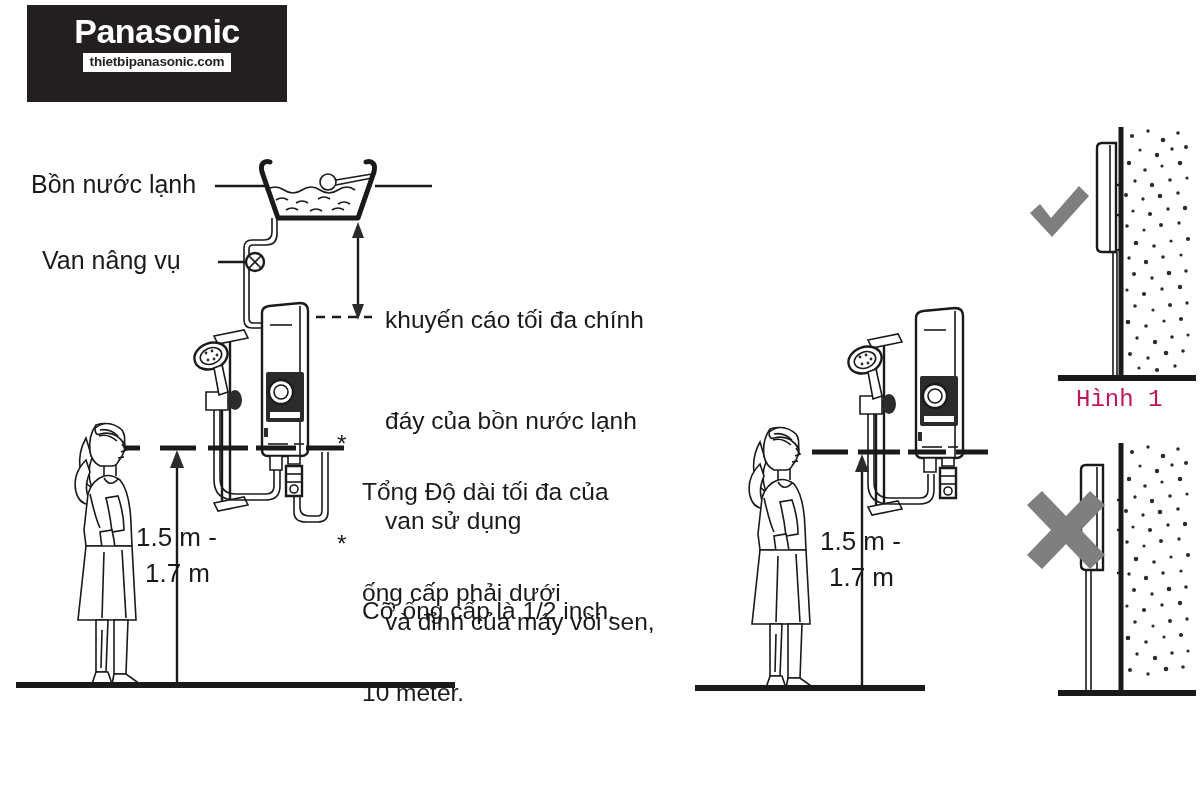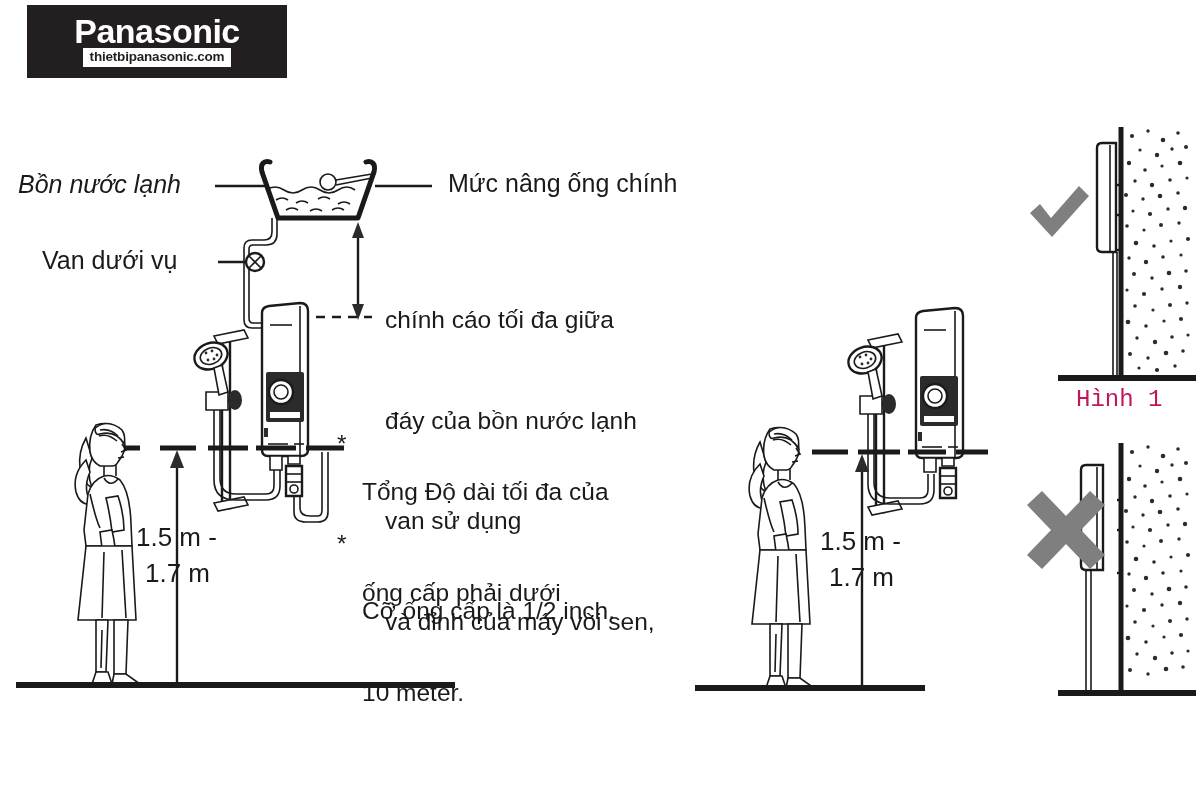--- a/index.html
+++ b/index.html
@@ -19,38 +19,39 @@
     background: #ffffff;
     overflow: hidden;
   }
 
   
   #logo-block {
     position: absolute;
     left: 27px;
     top: 5px;
     width: 260px;
-    height: 73px;
+    height: 97px;
     background: #231f20;
     display: flex;
     flex-direction: column;
     align-items: center;
     justify-content: flex-start;
     padding-top: 9px;
     box-sizing: border-box;
   }
   #logo-wordmark {
     color: #ffffff;
     font-size: 34px;
     font-weight: bold;
     letter-spacing: -0.5px;
     line-height: 1;
     font-family: "Liberation Sans", sans-serif;
   }
   #logo-url-bar {
+    margin-top: 5px;
     background: #ffffff;
     color: #231f20;
     font-size: 13.5px;
     font-weight: bold;
     padding: 1px 7px 2px 7px;
     line-height: 1.15;
     letter-spacing: -0.2px;
     white-space: nowrap;
   }
 
@@ -517,28 +518,27 @@
       <path class="ln thin" d="M1097 467 L1097 570"></path>
       <line class="ln thin" x1="1086" y1="570" x2="1086" y2="693"></line>
       <line class="ln thin" x1="1091" y1="570" x2="1091" y2="693"></line>
 
       <path class="fillg" d="M1027 505 L1042 491 L1066 516 L1090 491 L1105 505 L1081 530 L1105 555 L1090 569 L1066 544 L1042 569 L1027 555 L1051 530 Z"></path>
 
       <line class="ground" x1="1058" y1="693" x2="1196" y2="693"></line>
     </g>
   </svg>
 
-  <div class="dtext label-lg" style="left:18px; top:172px;font-style:italic;">Bồn nước lạnh</div>
-
-  <div class="dtext label-lg" style="left:42px; top:248px;">Van dưới vụ</div>
-
-  <div class="dtext label-lg" style="left:448px; top:171px;">Mức nâng ống chính</div>
+  <div class="dtext label-lg" style="left:31px; top:172px;">Bồn nước lạnh</div>
+
+  <div class="dtext label-lg" style="left:42px; top:248px;">Van nâng vụ</div>
+
 
   <div class="para" style="left:385px; top:236px;">
-    <div>chính cáo tối đa giữa</div>
+    <div>khuyến cáo tối đa chính</div>
     <div>đáy của bồn nước lạnh</div>
     <div>van sử dụng</div>
     <div>và đỉnh của máy vòi sen,</div>
   </div>
 
   <div class="note" style="left:337px; top:427px;">*</div>
   <div class="note" style="left:362px; top:408px;">
     <div>Tổng Độ dài tối đa của</div>
     <div>ống cấp phải dưới</div>
     <div>10 meter.</div>

